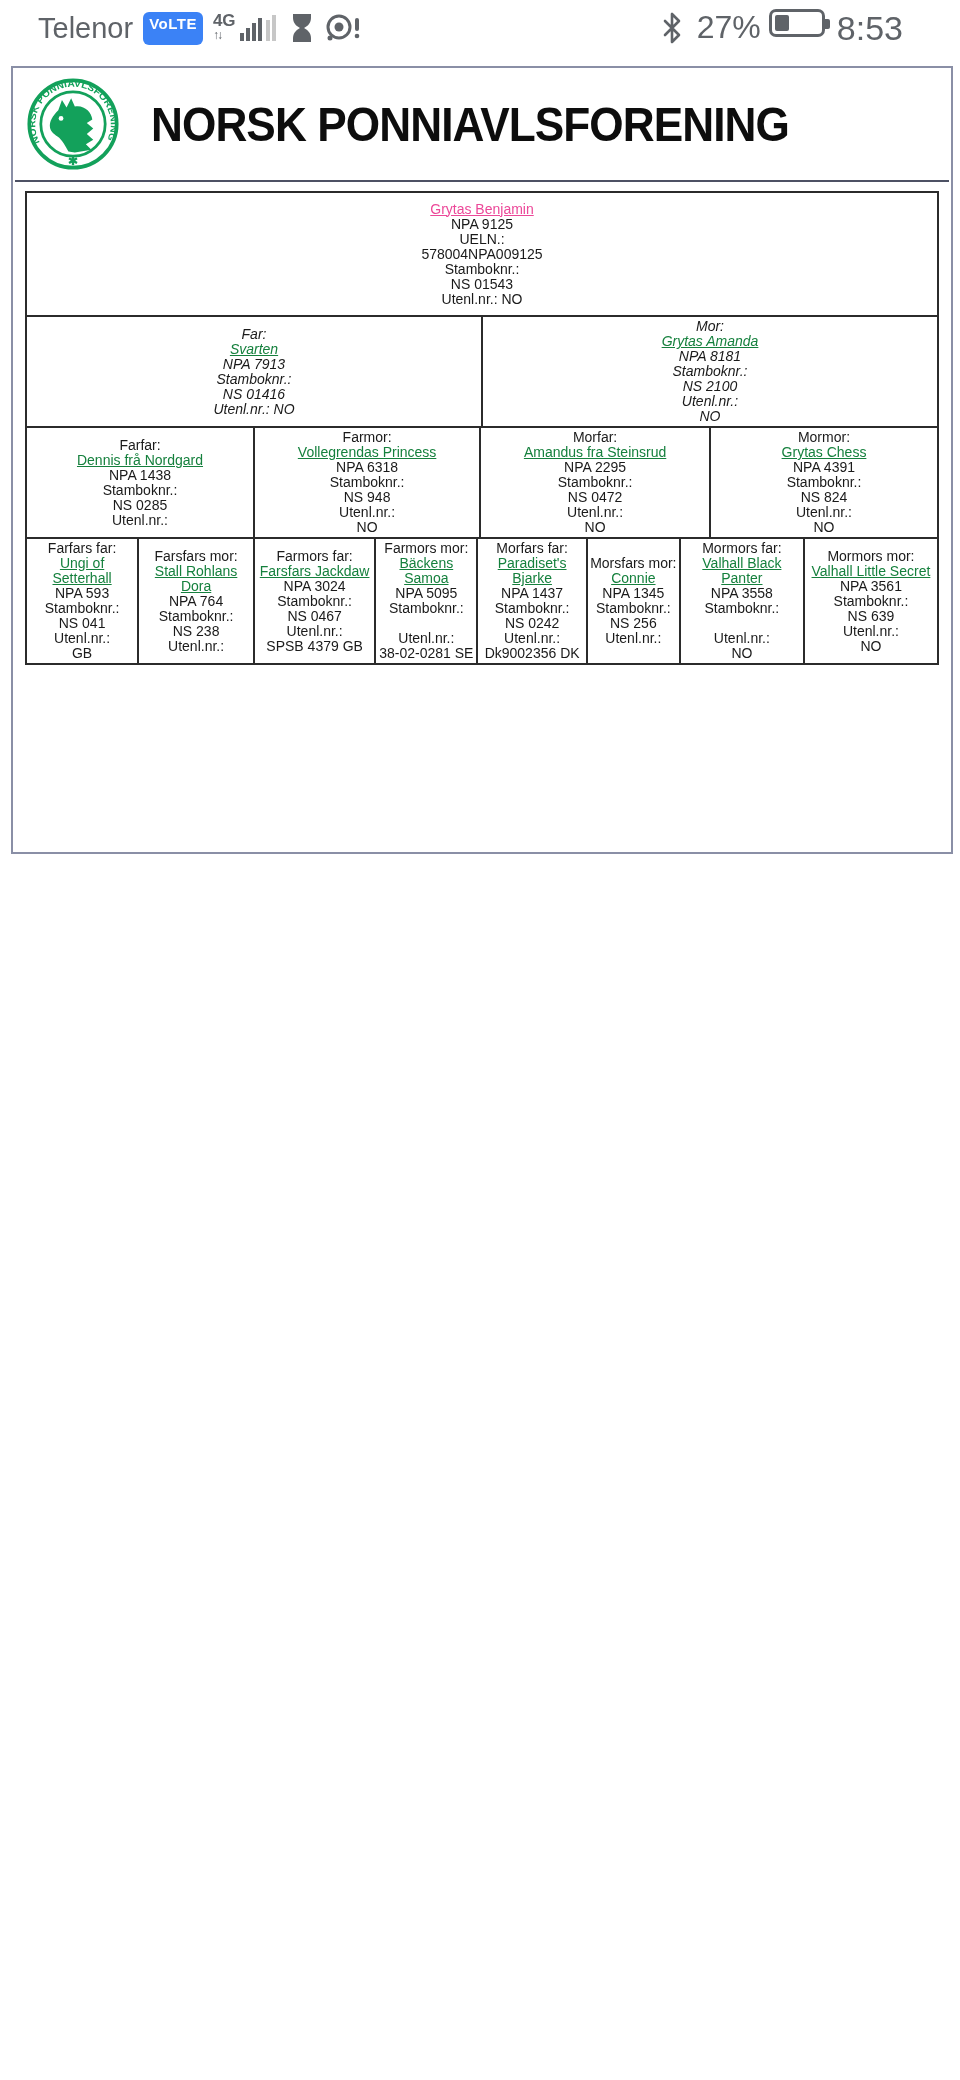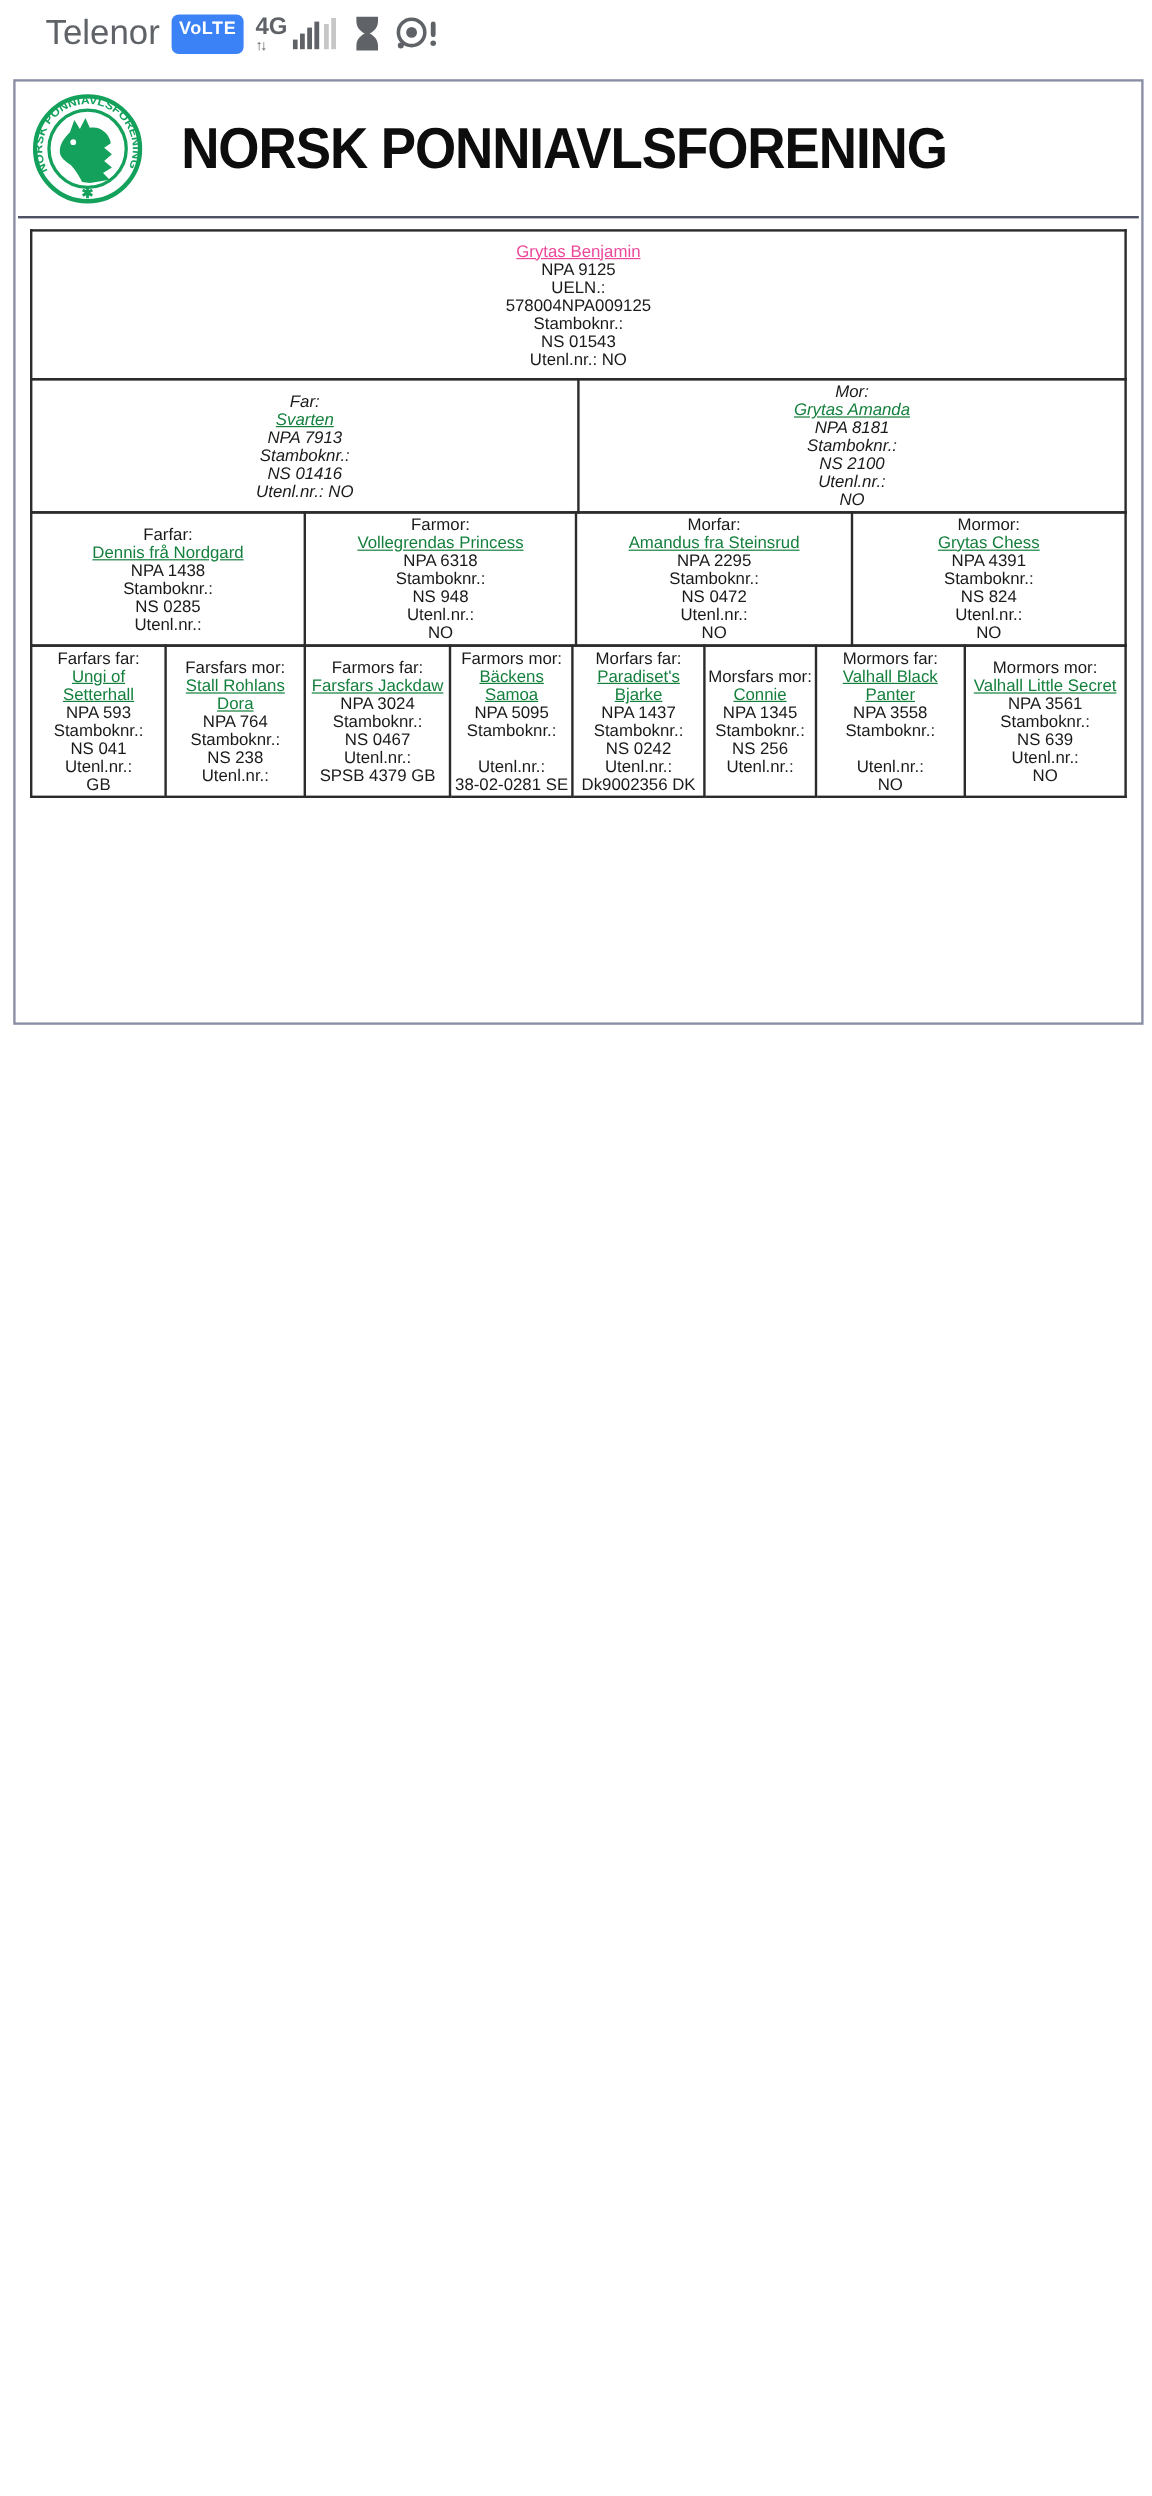--- a/index.html
+++ b/index.html
@@ -7,21 +7,21 @@
   body { height:2080px; position:relative; overflow:hidden; color:#1a1a1a; }
 
   
   .statusbar { height:56px; display:flex; align-items:center; justify-content:space-between;
                padding:0 57px 0 38px; color:#5f6368; }
   .sb-left, .sb-right { display:flex; }
   .carrier { font-size:29px; margin-right:10px; }
   .volte-badge { background:#3b82f6; color:#fff; font-weight:bold; font-size:15px;
                  border-radius:6px; padding:3px 6px; margin-right:10px; letter-spacing:0.5px; }
   .net-cluster { display:flex; flex-direction:column; align-items:flex-start; margin-right:4px; line-height:1; }
-  .net-type { font-size:20px; font-weight:bold; }
+  .net-type { font-size:17px; font-weight:bold; }
   .net-arrows { font-size:12px; letter-spacing:-2px; }
   .sb-icon { margin-right:10px; display:flex; align-items:center; }
   .pct { font-size:32px; margin:0 8px 0 4px; }
   .battery { width:56px; height:28px; border:3px solid #5f6368; border-radius:7px; position:relative; margin-right:4px; }
   .battery .fill { position:absolute; left:3px; top:3px; bottom:3px; width:14px; background:#5f6368; border-radius:2px; }
   .battery .nub { position:absolute; right:-8px; top:7px; width:5px; height:10px; background:#5f6368; border-radius:0 2px 2px 0; }
   .clock { font-size:34px; margin-left:8px; }
 
   
   .page-box { margin:10px 0 0 11px; width:942px; height:788px;
@@ -77,20 +77,33 @@
     </span>
     <span class="sb-icon">
       <svg width="38" height="32" viewBox="0 0 38 32">
         <circle cx="15" cy="15" r="11" fill="none" stroke="#5f6368" stroke-width="3"></circle>
         <circle cx="15" cy="15" r="4.5" fill="#5f6368"></circle>
         <circle cx="6" cy="26" r="2.5" fill="#5f6368"></circle>
         <rect x="31" y="6" width="4" height="13" rx="2" fill="#5f6368"></rect>
         <circle cx="33" cy="24" r="2.3" fill="#5f6368"></circle>
       </svg>
     </span>
+  </div>
+  <div class="sb-right">
+    <span class="sb-icon">
+      <svg width="22" height="32" viewBox="0 0 22 32">
+        <path d="M11 2 L11 30 M11 2 L18 9 L4 23 M11 30 L18 23 L4 9" fill="none" stroke="#5f6368" stroke-width="2.6" stroke-linejoin="round" stroke-linecap="round"></path>
+      </svg>
+    </span>
+    <span class="pct">27%</span>
+    <span class="battery">
+      <span class="fill"></span>
+        <span class="nub"></span>
+    </span>
+    <span class="clock">8:53</span>
   </div>
 </div>
 
 <div class="page-box">
 
   <div class="masthead">
     <svg class="logo-svg" viewBox="0 0 100 100">
       <circle cx="50" cy="50" r="47.5" fill="none" stroke="#13a15b" stroke-width="4"></circle>
       <circle cx="50" cy="50" r="35" fill="none" stroke="#13a15b" stroke-width="3"></circle>
       <defs>

